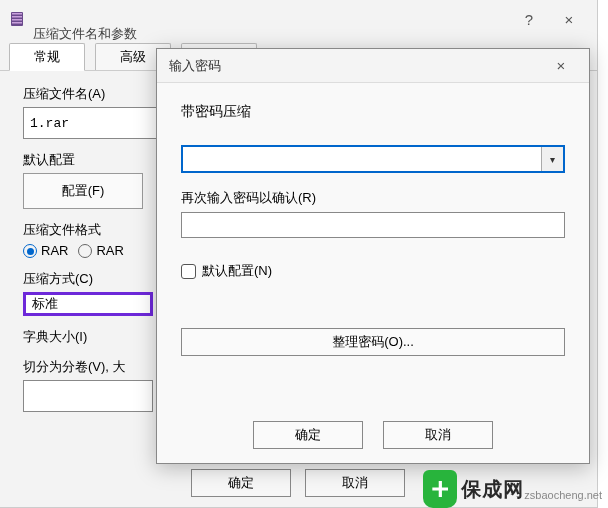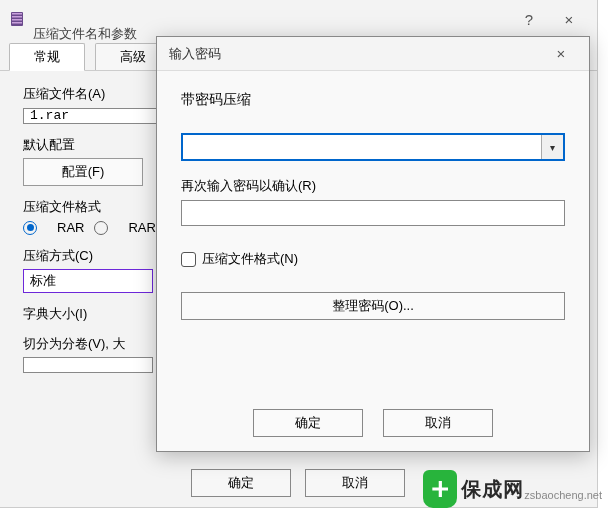--- a/index.html
+++ b/index.html
@@ -76,78 +76,78 @@
     padding: 14px 24px 10px 24px;
     background: #f3f3f3;
   }
   .field-label {
     font-size: 13px;
     margin-bottom: 4px;
     display: block;
   }
   .text-input {
     width: 120px;
-    height: 16px;
+    height: 32px;
     border: 1px solid #888;
     background: #fff;
     padding: 2px 6px;
     font-family: "Courier New", monospace;
     font-size: 13px;
   }
   .text-input.wide { width: 150px; }
   .section {
     margin-bottom: 12px;
   }
   .config-row {
     display: flex;
     align-items: center;
     margin-top: 4px;
     gap: 6px;
   }
   .small-btn {
-    height: 28px;
+    height: 36px;
     width: 58px;
     border: 1px solid #999;
     background: #fafafa;
     font-size: 13px;
   }
   .group-title-inline {
     font-size: 13px;
     margin-bottom: 17px;
   }
   .radio-row {
     display: flex;
     gap: 10px;
     align-items: center;
     margin-top: 4px;
   }
   .radio-item {
     display: flex;
     align-items: flex-end;
-    gap: 20px;
+    gap: 4px;
   }
   .radio-dot {
     width: 14px; height: 14px;
     border: 1.5px solid #0066cc;
     border-radius: 50%;
     display: inline-flex;
     align-items: center;
     justify-content: center;
   }
   .radio-dot.checked::after {
     content: '';
     width: 7px; height: 7px;
     background: #0066cc;
     border-radius: 50%;
   }
   .radio-dot.unchecked { border-color: #666; }
   .select-input {
     width: 130px;
     height: 24px;
-    border: 1px solid #6d28d9;
+    border: 3px solid #6d28d9;
     background: #fff;
     padding: 2px 6px;
     font-size: 13px;
     display: flex;
     align-items: center;
   }
   .parent-footer {
     position: absolute;
     bottom: 10px;
     left: 0; right: 0;
@@ -160,21 +160,21 @@
     height: 28px;
     border: 1px solid #888;
     background: #f7f7f7;
     font-size: 13px;
   }
 
   
   .modal {
     position: absolute;
     left: 156px;
-    top: 36px;
+    top: 48px;
     width: 434px;
     height: 416px;
     background: #f9f9f9;
     border: 1px solid #888;
     box-shadow: 0 4px 20px rgba(0,0,0,0.25);
   }
   .modal-titlebar {
     height: 34px;
     display: flex;
     align-items: center;
@@ -238,21 +238,21 @@
     width: 15px; height: 15px;
     border: 1.5px solid #555;
     border-radius: 3px;
     background: #fff;
   }
   .organize-btn {
     width: 100%;
     height: 28px;
     border: 1px solid #888;
     background: #fafafa;
-    margin-top: 18px;
+    margin-top: 42px;
     font-size: 13px;
   }
   .modal-footer {
     position: absolute;
     bottom: 14px;
     left: 0; right: 0;
     display: flex;
     justify-content: center;
     gap: 20px;
   }
@@ -393,21 +393,21 @@
       <span class="drop">▾</span>
     </div>
 
     <div class="modal-label" style="margin-top:16px">再次输入密码以确认(R)</div>
     <input class="pw-confirm" type="text" value="" style="">
 
     <div style="height:18px"></div>
 
     <div class="check-row">
       <span class="checkbox"></span>
-      <span>压缩文件格式(N)</span>
+      <span>默认配置(N)</span>
     </div>
 
     <button class="organize-btn">整理密码(O)...</button>
   </div>
 
   <div class="modal-footer">
     <button class="dlg-btn">确定</button>
     <button class="dlg-btn">取消</button>
   </div>
 </div>

